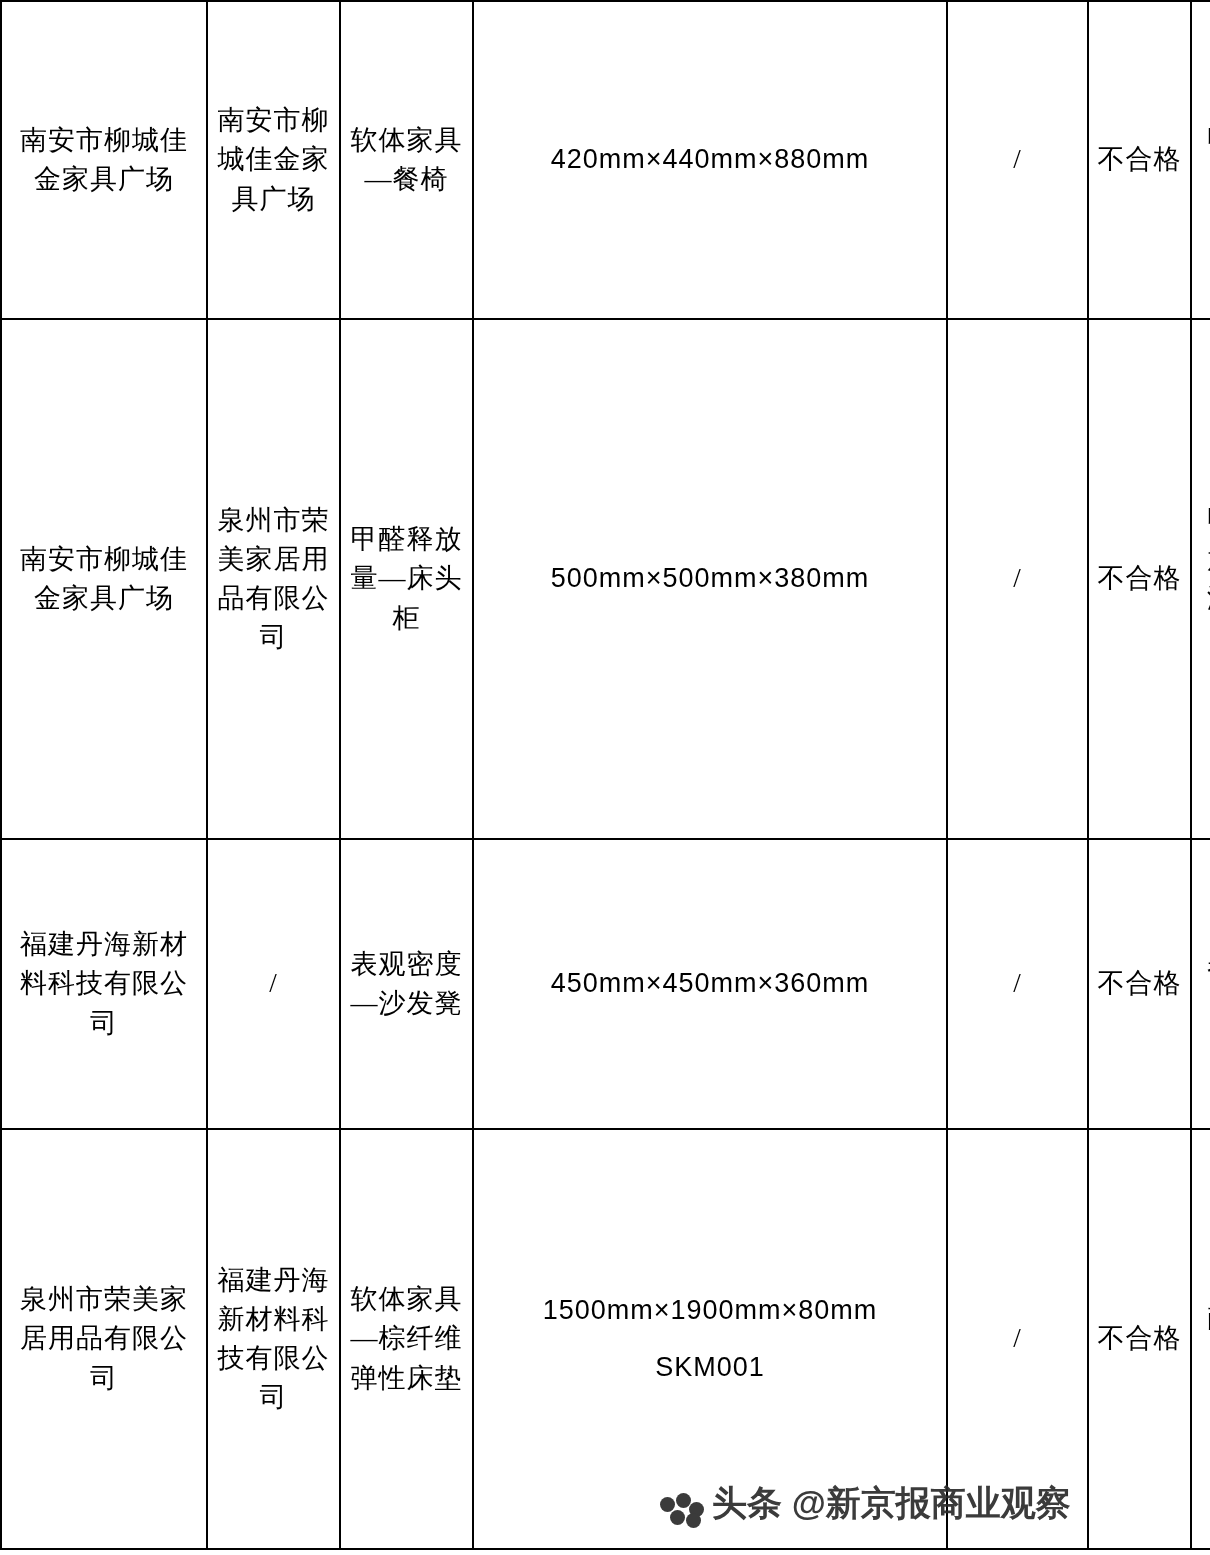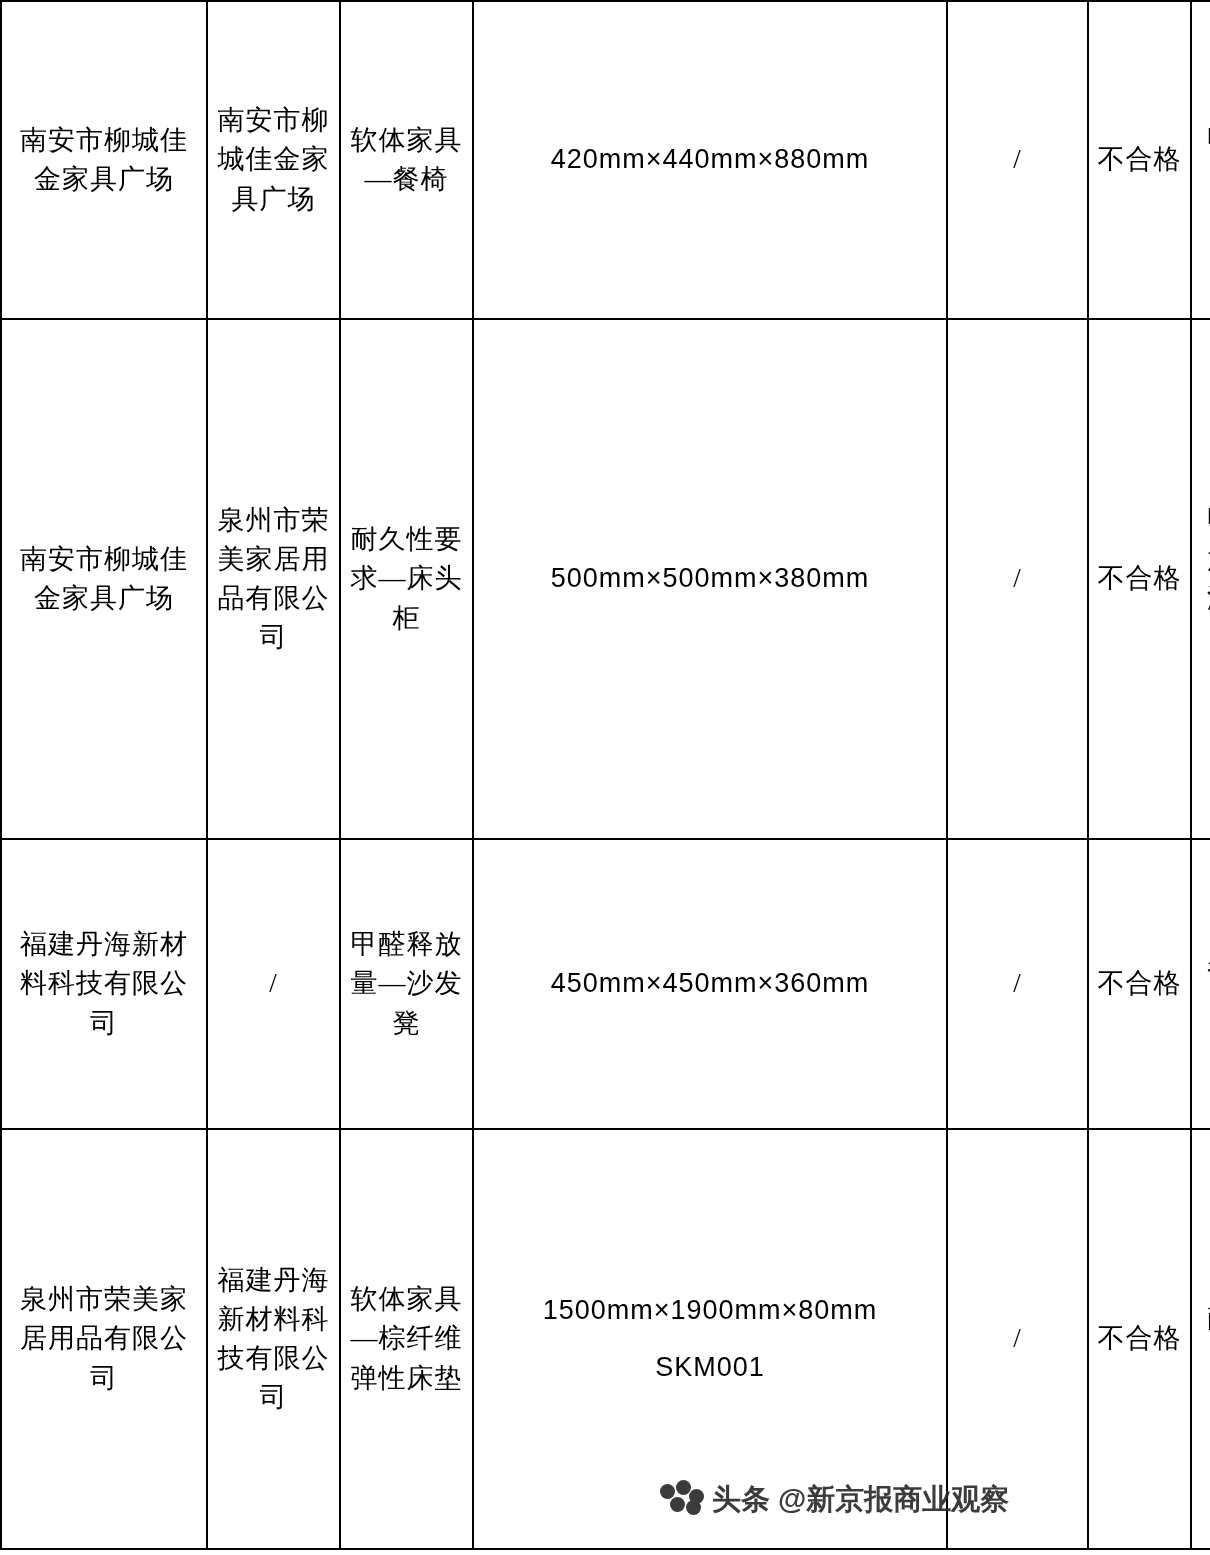--- a/index.html
+++ b/index.html
@@ -60,24 +60,24 @@
   .r2 { height: 520px; }
   .r3 { height: 290px; }
   .r4 { height: 420px; }
 
   
   .watermark {
     position: absolute;
     left: 660px;
     top: 1480px;
     display: flex;
-    align-items: flex-start;
+    align-items: flex-end;
     font-family: "Liberation Sans", sans-serif;
     font-weight: bold;
-    font-size: 29px;
+    font-size: 35px;
     color: #2b2b2b;
     opacity: 0.92;
     white-space: nowrap;
     pointer-events: none;
   }
   .watermark .tt-logo {
     display: inline-block;
     width: 44px;
     height: 34px;
     margin-right: 8px;
@@ -113,30 +113,30 @@
       <td>南安市柳城佳金家具广场</td>
       <td>软体家具—餐椅</td>
       <td class="dim">420mm×440mm×880mm</td>
       <td class="slash">/</td>
       <td>不合格</td>
       <td>甲醛释放量</td>
     </tr>
     <tr class="r2">
       <td class="left-name">南安市柳城佳金家具广场</td>
       <td>泉州市荣美家居用品有限公司</td>
-      <td>耐久性要求—床头柜</td>
+      <td>甲醛释放量—床头柜</td>
       <td class="dim">500mm×500mm×380mm</td>
       <td class="slash">/</td>
       <td>不合格</td>
       <td>甲醛释放量、漆膜耐磨性</td>
     </tr>
     <tr class="r3">
       <td class="left-name">福建丹海新材料科技有限公司</td>
       <td class="slash">/</td>
-      <td>甲醛释放量—沙发凳</td>
+      <td>表观密度—沙发凳</td>
       <td class="dim">450mm×450mm×360mm</td>
       <td class="slash">/</td>
       <td>不合格</td>
       <td>表观密度</td>
     </tr>
     <tr class="r4">
       <td class="left-name">泉州市荣美家居用品有限公司</td>
       <td>福建丹海新材料科技有限公司</td>
       <td>软体家具—棕纤维弹性床垫</td>
       <td class="dim">

